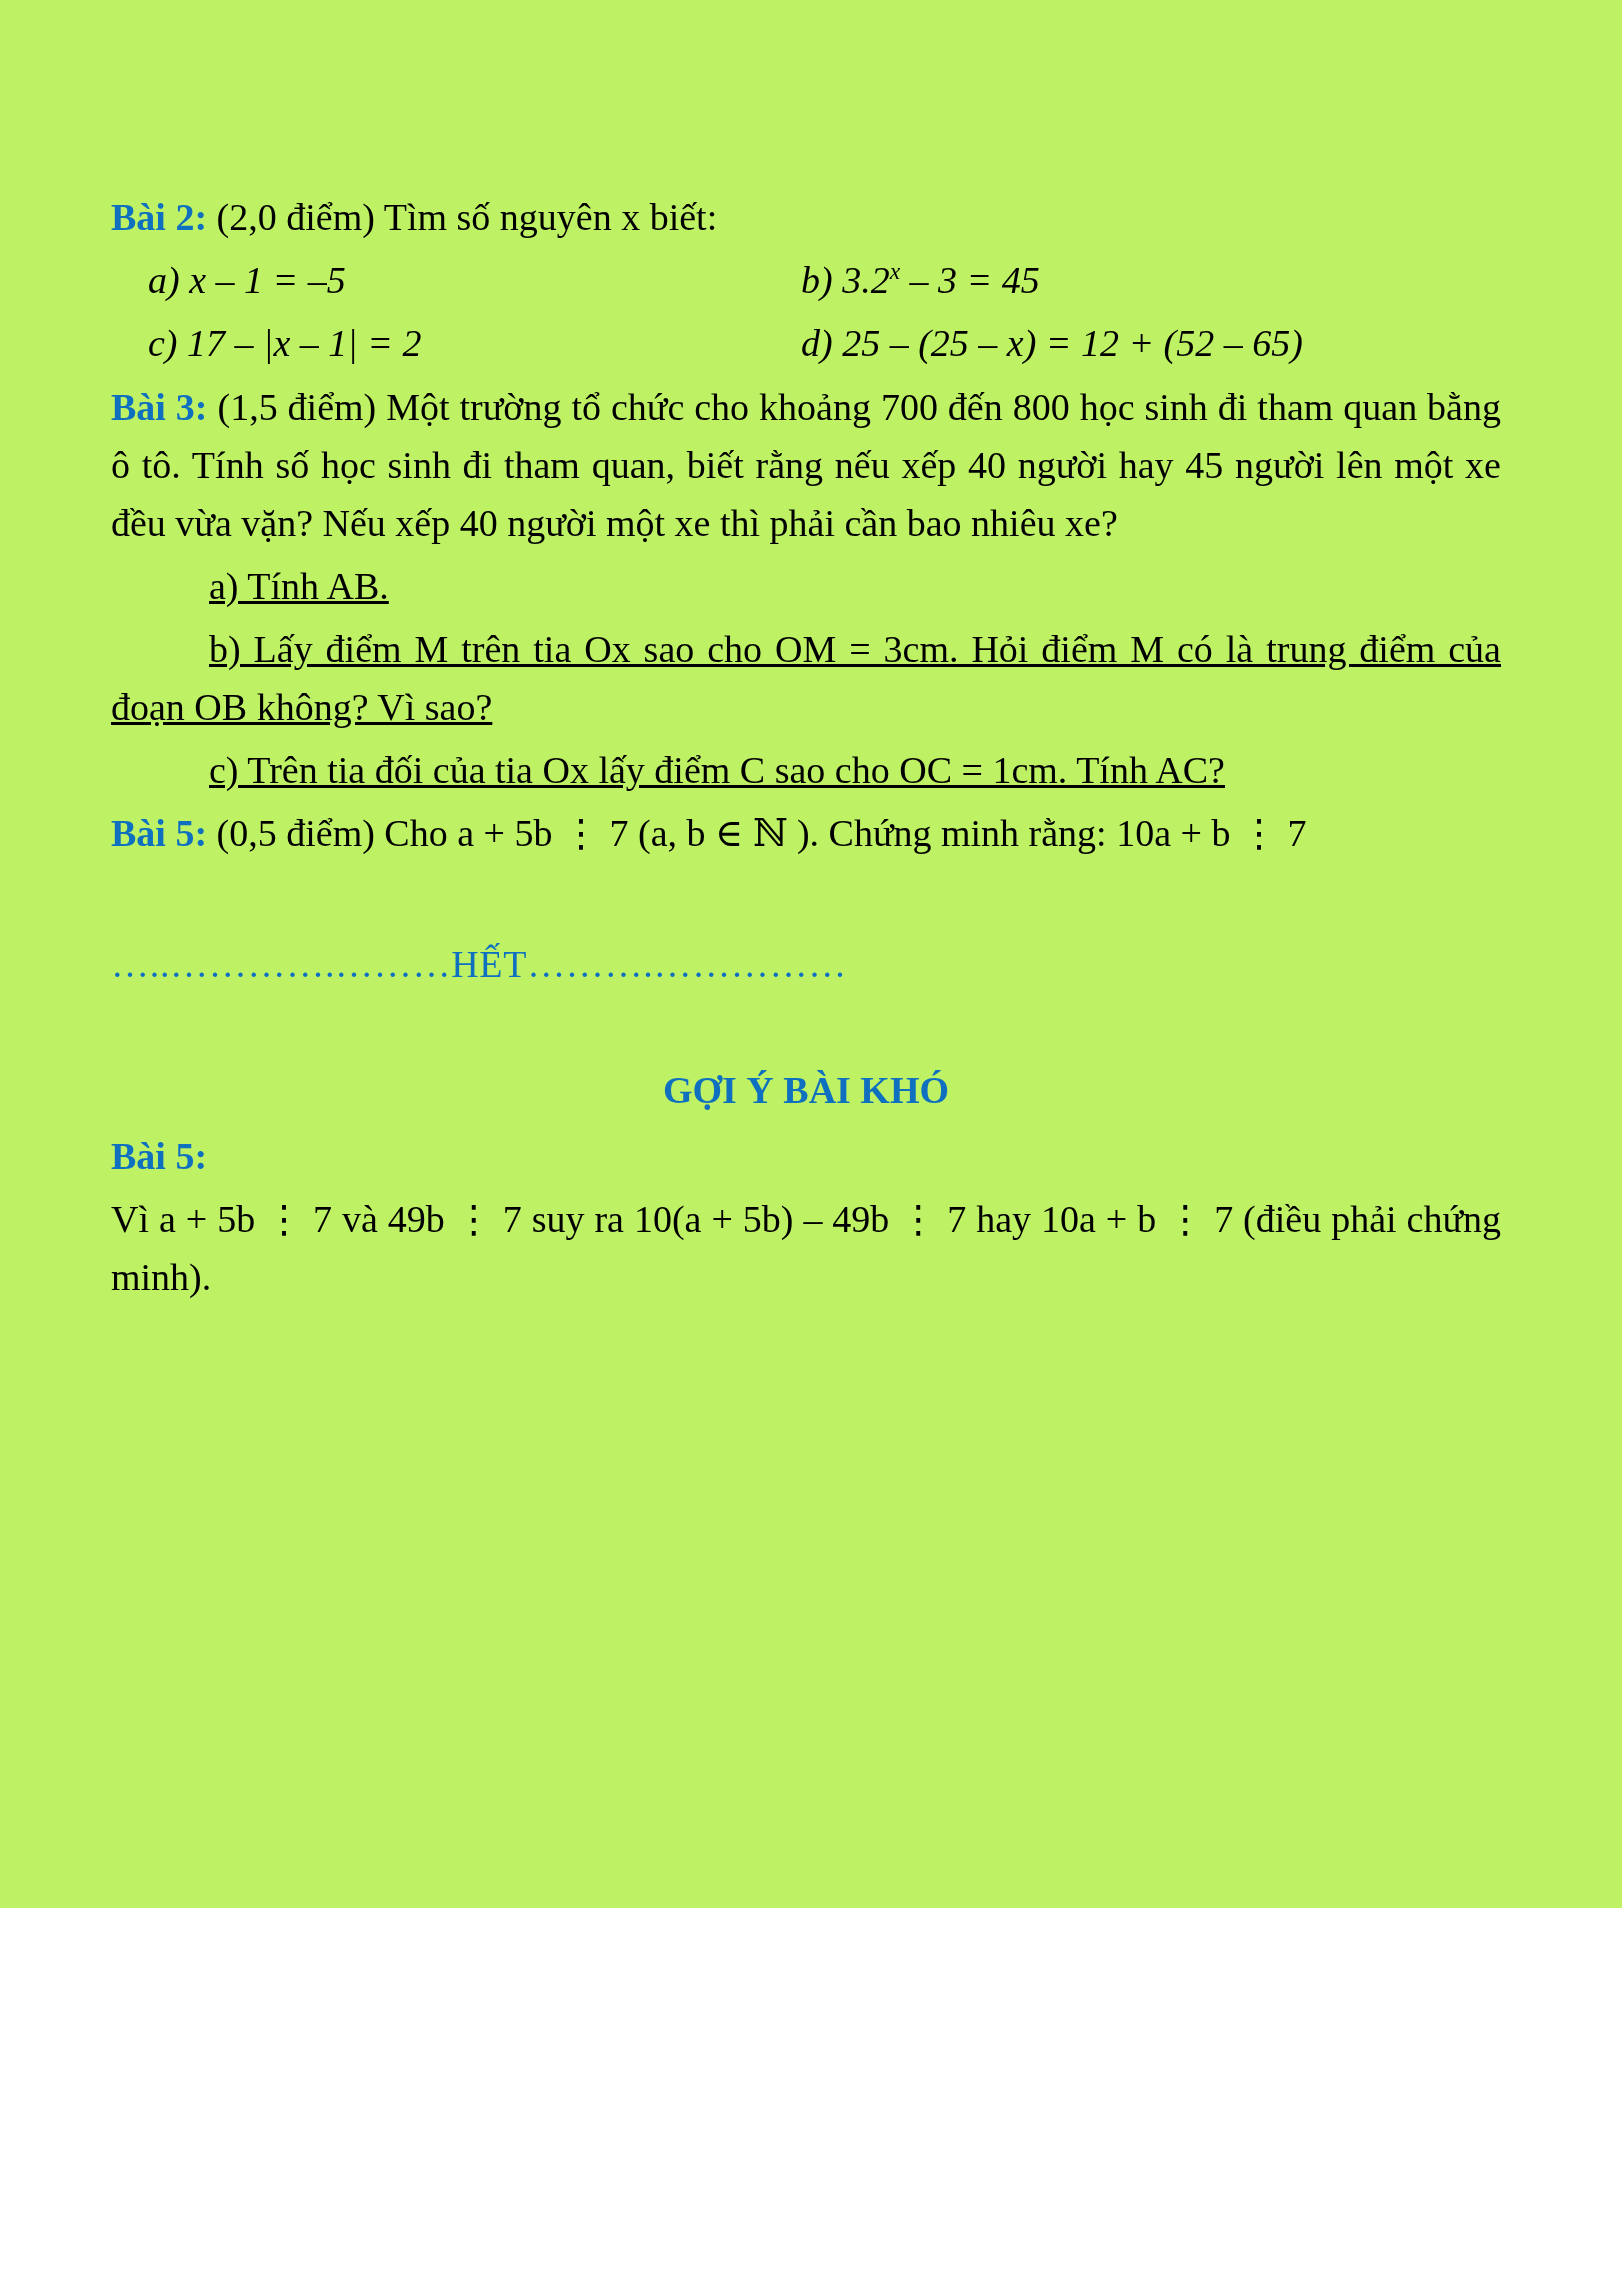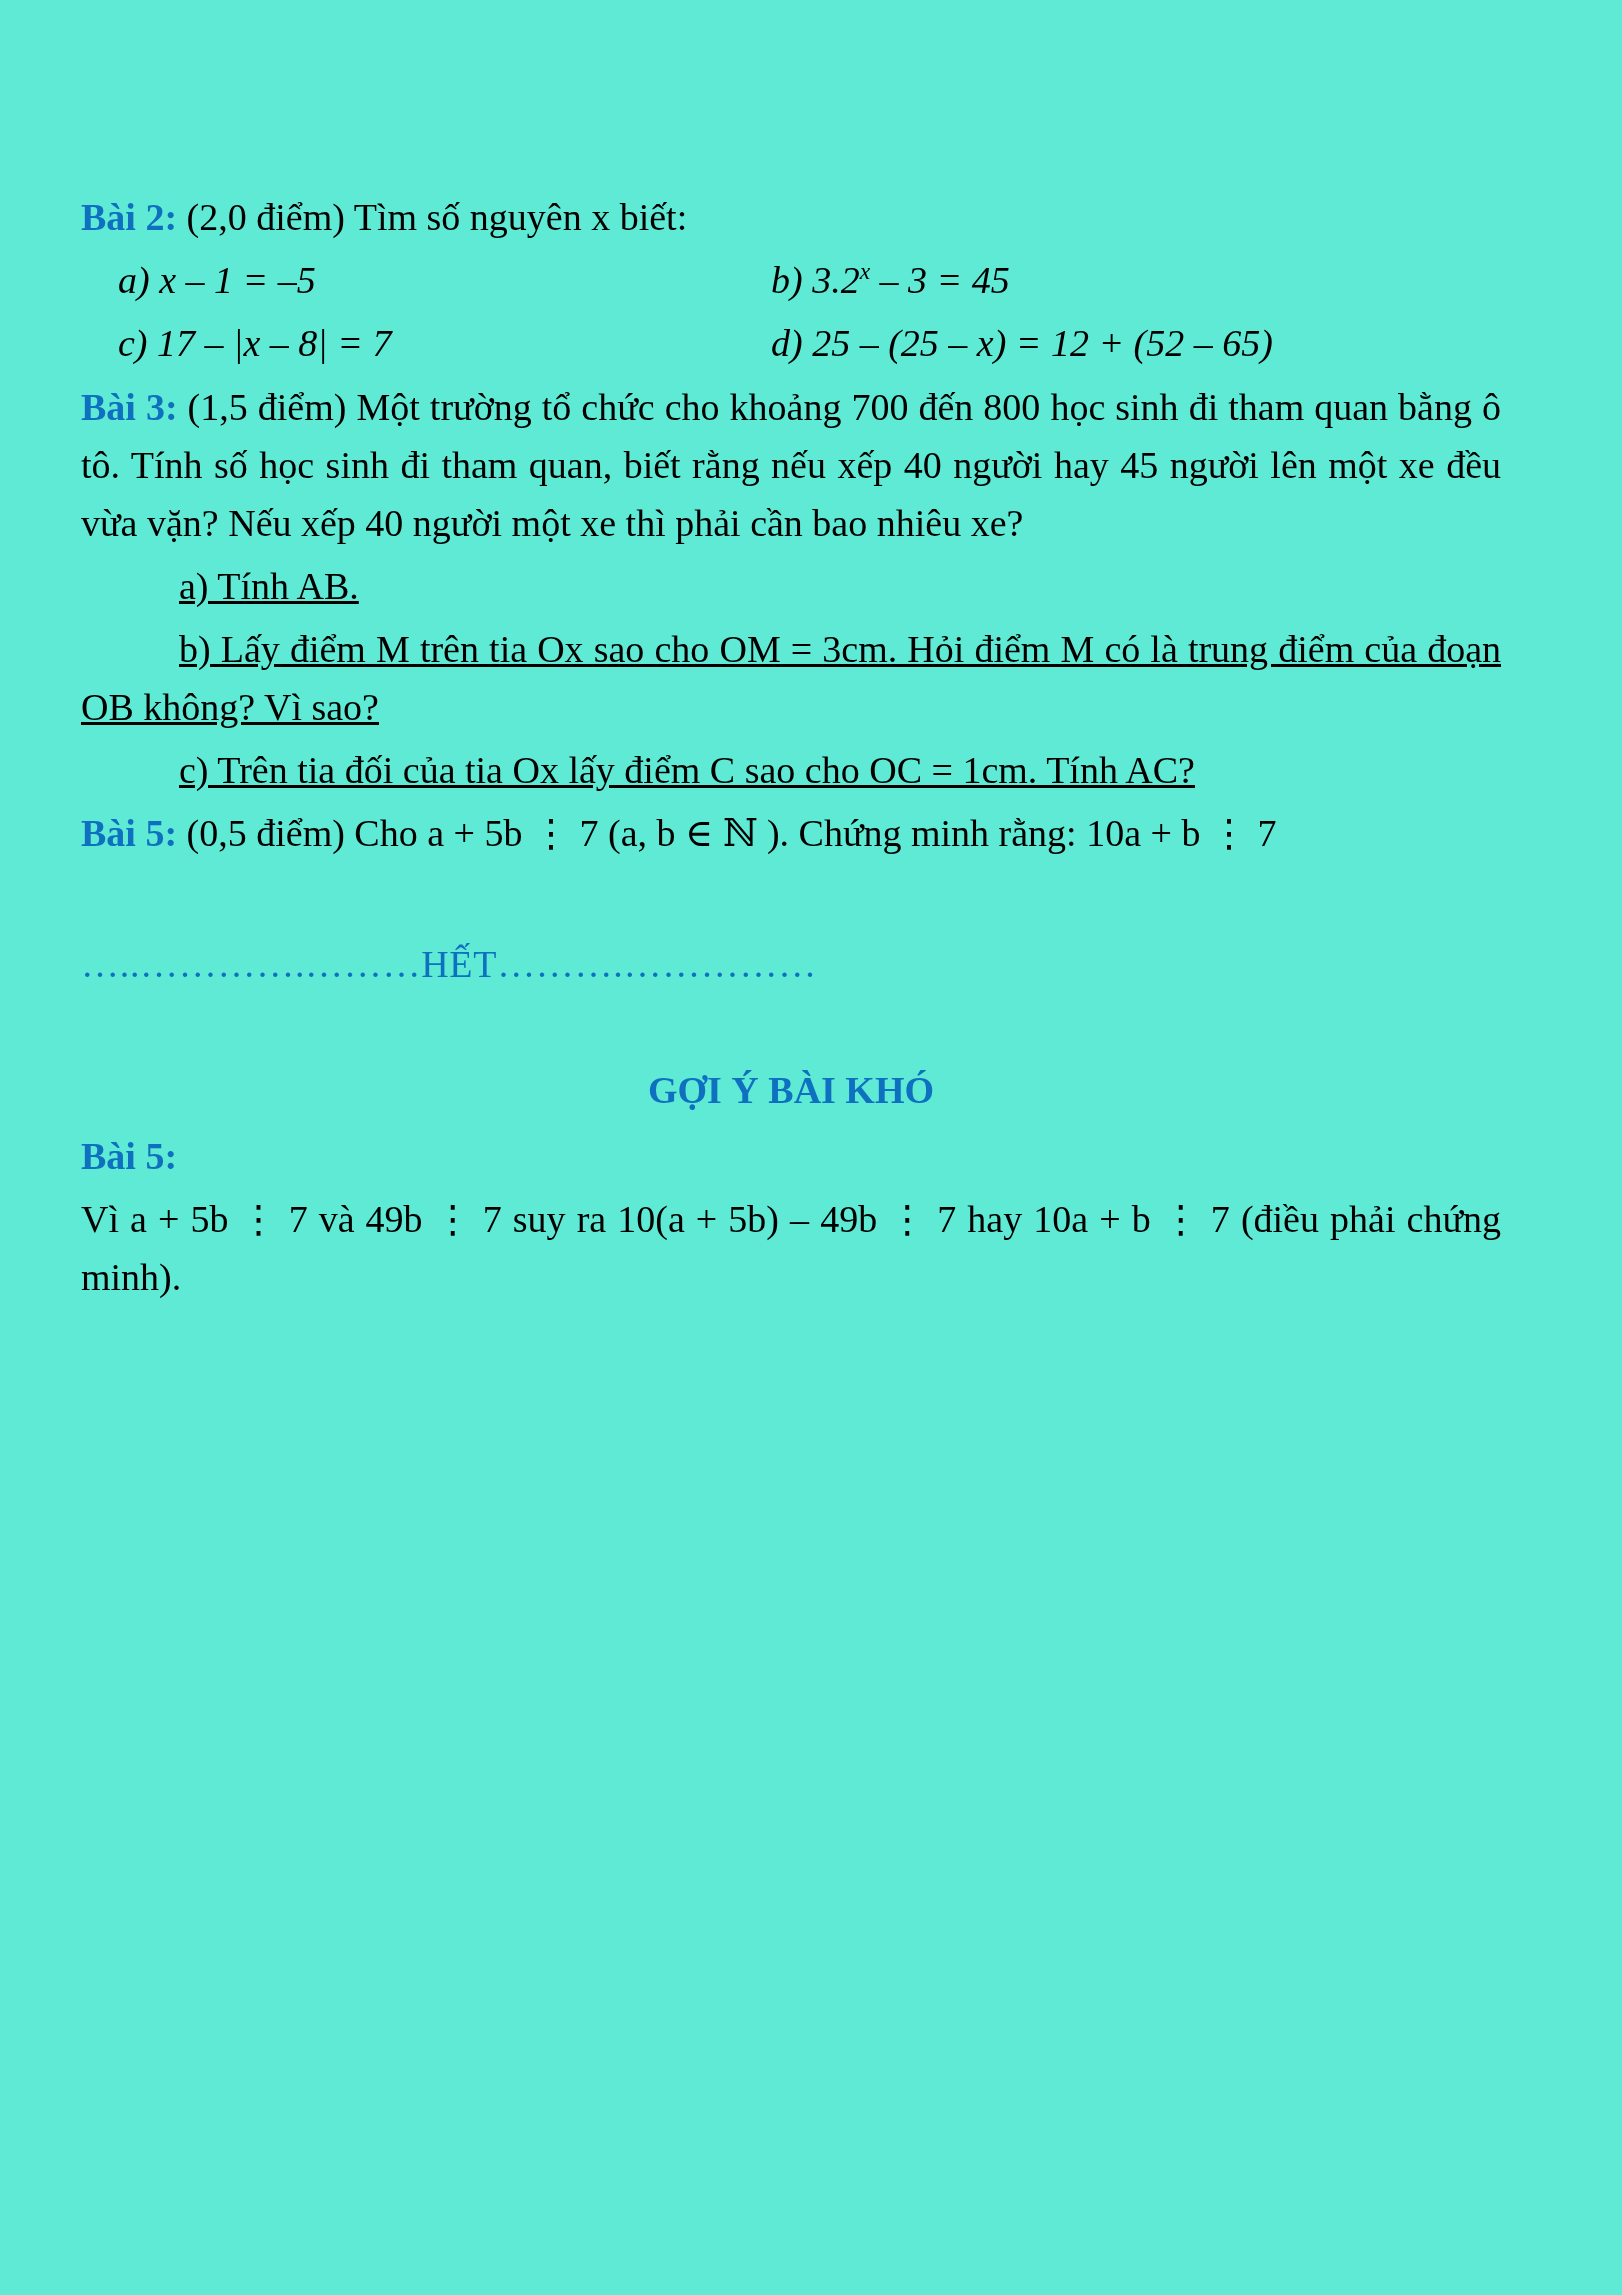--- a/index.html
+++ b/index.html
@@ -1,23 +1,23 @@
 <!DOCTYPE html>
 <html lang="vi" style="font-size:10.5px"><head>
 <meta charset="utf-8">
 <title>Đề thi Toán</title>
 <style>
   html,body{margin:0;padding:0;background:#ffffff;}
   .page{
     position:relative;
     width:1623px;
-    height:2295px;
-    background:#5eead4;
+    height:1908px;
+    background:#bef264;
     box-sizing:border-box;
-    padding:188px 122px 0 81px;
+    padding:188px 122px 0 111px;
     font-family:"Liberation Serif","DejaVu Serif","DejaVu Sans",serif;
     font-size:38px;
     line-height:58px;
     color:#000000;
     overflow:hidden;
   }
   p{margin:0 0 5.2px 0;}
   .blue-label{color:#0F70C0;font-weight:bold;}
   .justify{text-align:justify;}
   .eq-row{
@@ -51,21 +51,21 @@
   <p>
     <span class="blue-label">Bài 2:</span><span> (2,0 điểm) Tìm số nguyên x biết:</span>
   </p>
 
   <div class="eq-row">
     <span class="eq">a) x – 1 = –5</span>
     <span class="eq2"><span>b) 3.2</span><sup>x</sup><span> – 3 = 45</span></span>
   </div>
 
   <div class="eq-row">
-    <span class="eq">c) 17 – |x – 8| = 7</span>
+    <span class="eq">c) 17 – |x – 1| = 2</span>
     <span class="eq2">d) 25 – (25 – x) = 12 + (52 – 65)</span>
   </div>
 
   <p class="justify">
     <span class="blue-label">Bài 3:</span><span> (1,5 điểm) Một trường tổ chức cho khoảng 700 đến 800 học sinh đi tham quan bằng ô tô. Tính số học sinh đi tham quan, biết rằng nếu xếp 40 người hay 45 người lên một xe đều vừa vặn? Nếu xếp 40 người một xe thì phải cần bao nhiêu xe?</span>
   </p>
 
   <p class="sub-item">a) Tính AB.</p>
   <p class="sub-item justify">b) Lấy điểm M trên tia Ox sao cho OM = 3cm. Hỏi điểm M có là trung điểm của đoạn OB không? Vì sao?</p>
   <p class="sub-item">c) Trên tia đối của tia Ox lấy điểm C sao cho OC = 1cm. Tính AC?</p>

